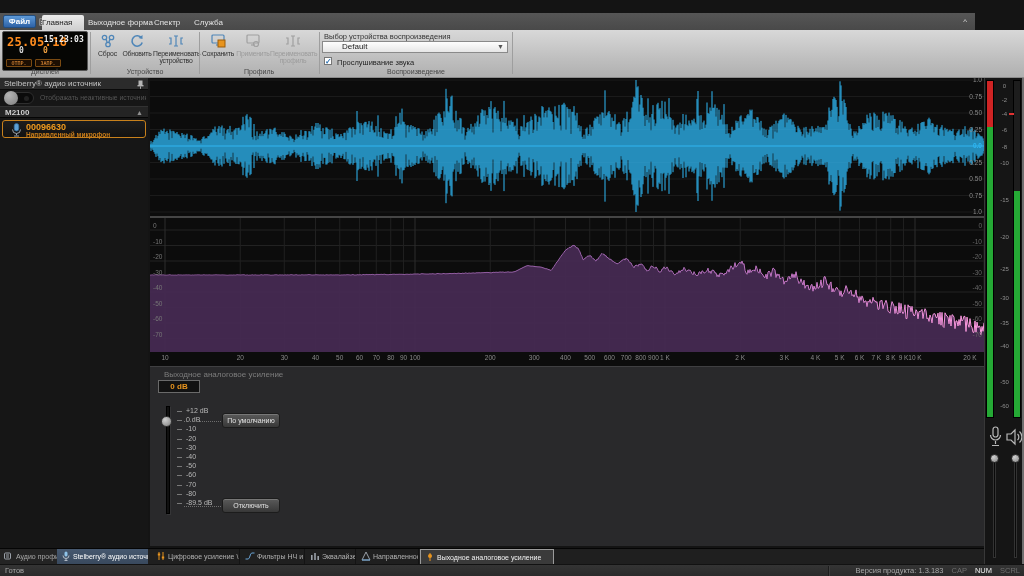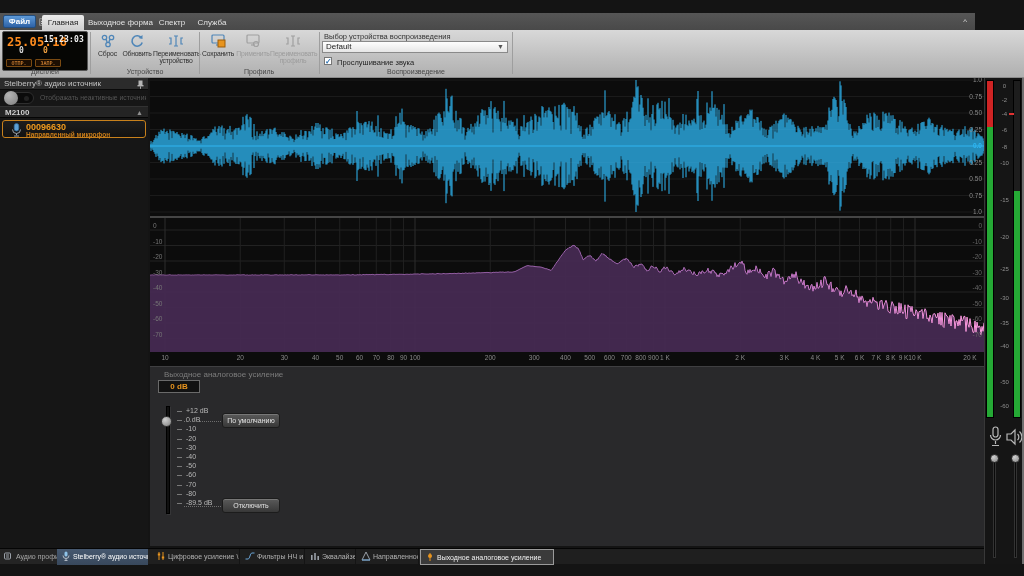--- a/index.html
+++ b/index.html
@@ -13,41 +13,41 @@
   .titletext{left:16px;top:1px;white-space:nowrap;}
   .winbtn{top:0px;width:13px;height:11px;font-size:8px;color:#cfcfcf;text-align:center;line-height:11px;}
   
   .menubar{left:0;top:13px;width:975px;height:17px;background:linear-gradient(#565656,#494949);}
   .filebtn{left:3px;top:2px;width:33px;height:13px;border-radius:2px;
     background:linear-gradient(#5e9ad8,#2e62a6);border:1px solid #224e80;color:#fff;
     font-size:8px;text-align:center;line-height:11px;font-weight:bold;}
   .qicon{left:39px;top:5px;width:8px;height:8px;border:1px solid #8a8a8a;border-radius:1px;
     background:#666;}
   .qicon::after{content:"";position:absolute;left:1px;top:2px;width:4px;height:1px;background:#ccc;box-shadow:0 2px 0 #ccc;}
-  .mtab{top:2px;height:15px;font-size:8px;color:#e2e2e2;text-align:center;line-height:15px;white-space:nowrap;}
+  .mtab{top:2px;height:15px;font-size:8px;color:#e2e2e2;text-align:left;line-height:15px;white-space:nowrap;}
   .mtab.active{background:linear-gradient(#ececec,#cfcfcf);color:#1c1c1c;border-radius:2px 2px 0 0;}
   .collapse{right:8px;top:4px;font-size:8px;color:#ddd;}
   
   .ribbon{left:0;top:30px;width:1024px;height:48px;background:linear-gradient(#d8d8d8,#bdbdbd 65%,#b0b0b0);
     border-bottom:1px solid #8b8b8b;color:#2e2e2e;}
   .grouplabel{top:38px;font-size:7px;color:#474747;text-align:center;}
   .gsep{top:2px;width:1px;height:42px;background:#9e9e9e;}
   .led{left:2px;top:1px;width:86px;height:40px;background:#060604;border:1px solid #555;border-radius:2px;
     font-family:"DejaVu Sans Mono",monospace;}
   .leddate{left:4px;top:3px;font-size:12px;font-weight:bold;color:#ff8c1e;letter-spacing:0.3px;}
   .ledtime{right:3px;top:3px;font-size:8px;font-weight:bold;color:#eee;letter-spacing:0.2px;}
   .ledcnt{top:14px;font-size:8px;font-weight:bold;}
   .ledbadge{top:27px;height:8px;font-size:5px;line-height:7px;text-align:center;
     color:#ffa040;background:#1c0e02;border:1px solid #7a4a12;border-radius:1px;width:26px;}
   .rbtn{top:2px;height:40px;text-align:center;font-size:6.8px;letter-spacing:-0.2px;line-height:1.05;color:#2e2e2e;}
   .rbtn .ricon{position:relative;display:block;margin:1px auto 1px auto;width:16px;height:16px;}
   .rbtn.disabled{color:#9b9b9b;}
   .pb-label{left:324px;top:2px;font-size:7.5px;color:#333;}
   .pb-select{left:322px;top:11px;width:186px;height:12px;background:linear-gradient(#fefefe,#e6e6e6);
-    border:1px solid #8a8a8a;font-size:8px;color:#222;line-height:10px;padding-left:3px;}
+    border:1px solid #8a8a8a;font-size:8px;color:#222;line-height:10px;padding-left:19px;}
   .pb-select .arr{position:absolute;right:3px;top:0px;color:#555;font-size:7px;}
   .pb-check{left:324px;top:27px;height:10px;font-size:7.5px;color:#222;line-height:9px;}
   .cbox{position:absolute;left:0;top:0;width:8px;height:8px;background:#fff;border:1px solid #777;
     color:#2a6fb0;font-size:8px;line-height:7px;text-align:center;font-weight:bold;}
   
   .sidebar{left:0;top:78px;width:148px;height:470px;background:#161616;}
   .sb-head{left:0;top:0;width:148px;height:12px;background:#2b2b2b;border-bottom:1px solid #0a0a0a;
     font-size:8px;color:#c2c2c2;line-height:12px;padding-left:4px;}
   .sb-toggle-row{left:0;top:13px;width:148px;height:15px;}
   .toggle{left:4px;top:1px;width:30px;height:12px;background:#0b0b0b;border:1px solid #2e2e2e;border-radius:6px;}
@@ -500,13 +500,23 @@
       <path d="M1 8 L5 8 L9 4 L9 18 L5 14 L1 14 Z" fill="none" stroke="#b8b8b8" stroke-width="1.2"></path>
       <path d="M11.5 8 A4 4 0 0 1 11.5 14 M13.5 5.5 A7.5 7.5 0 0 1 13.5 16.5" fill="none" stroke="#b8b8b8" stroke-width="1.2"></path>
       </svg>
     <div class="vslider" style="left:8px"></div>
     <div class="vslider" style="left:29px"></div>
     <div class="vthumb" style="left:5px"></div>
     <div class="vthumb" style="left:26px"></div>
     <div class="redge"></div>
   </div>
 
+  <div class="abs statusbar">
+    <div class="abs st-ready">Готов</div>
+    <div class="abs stsep"></div>
+    <div class="abs st-right">
+      <span>Версия продукта: 1.3.183</span>
+      <span class="st-dim">CAP</span>
+      <span class="st-num">NUM</span>
+      <span class="st-dim">SCRL</span>
+    </div>
+  </div>
 </div>
 
 </body></html>

